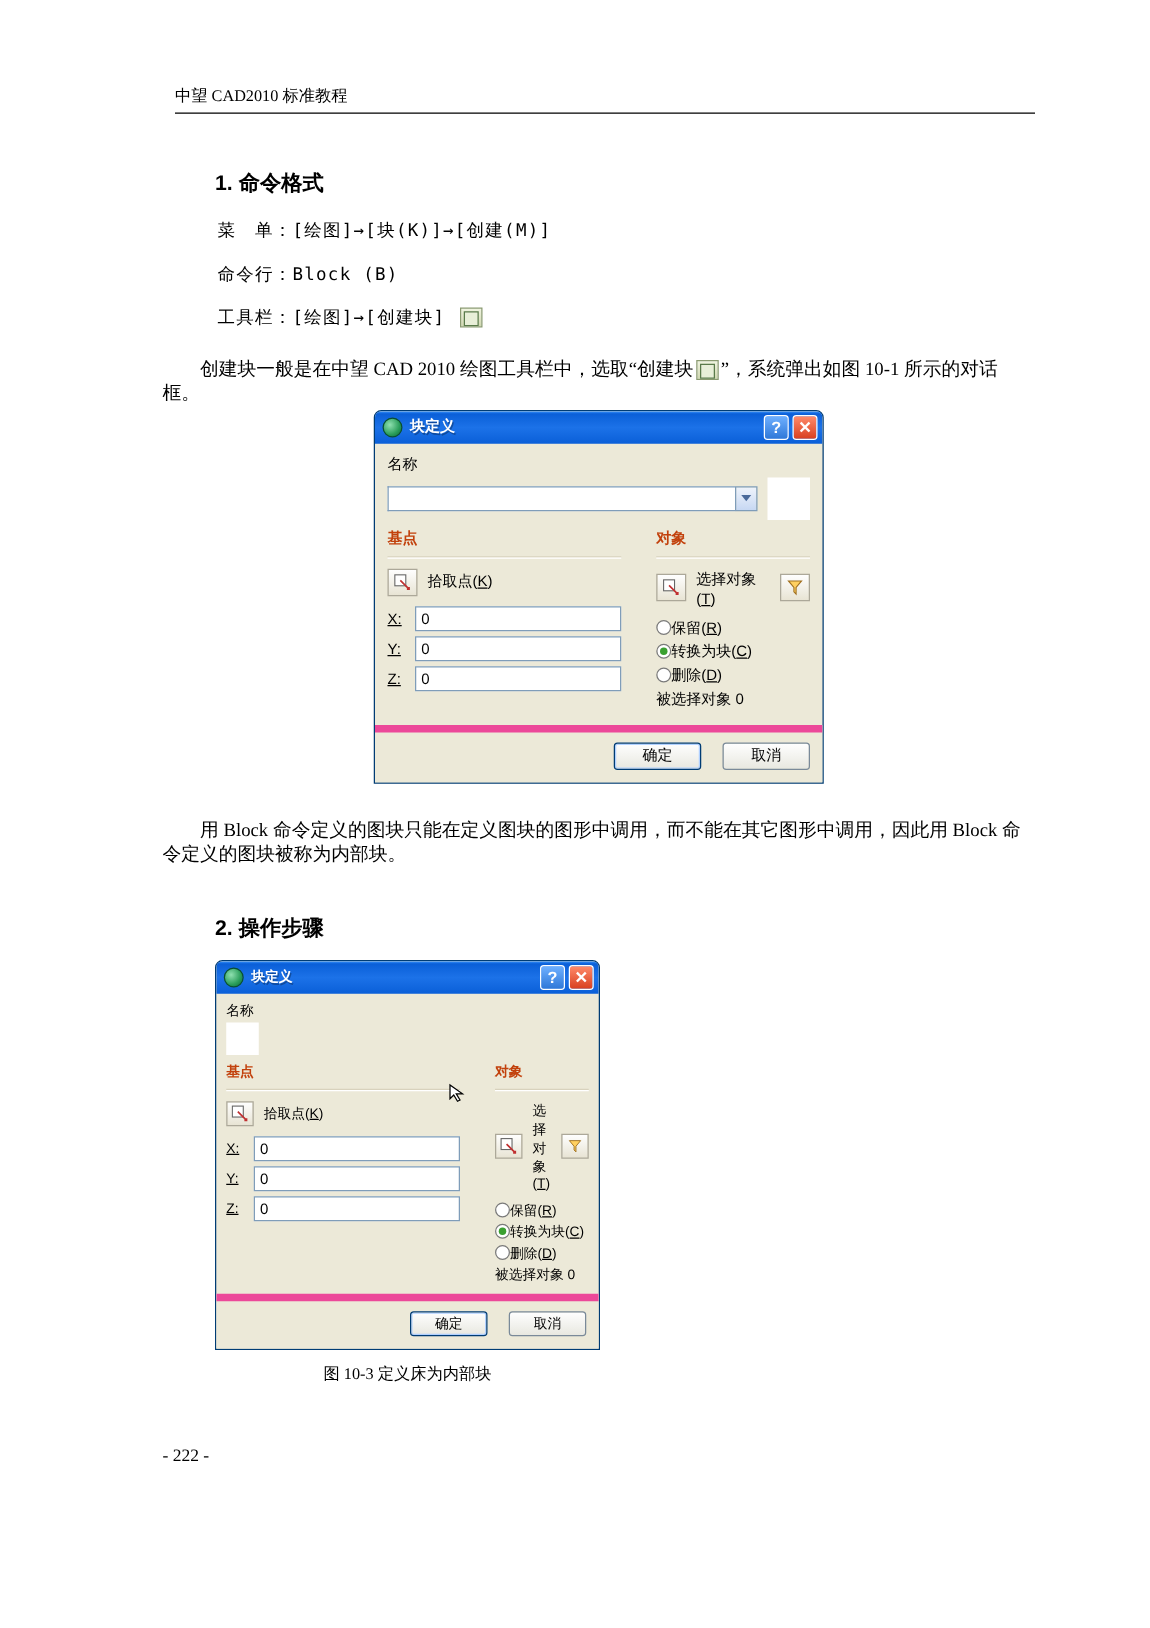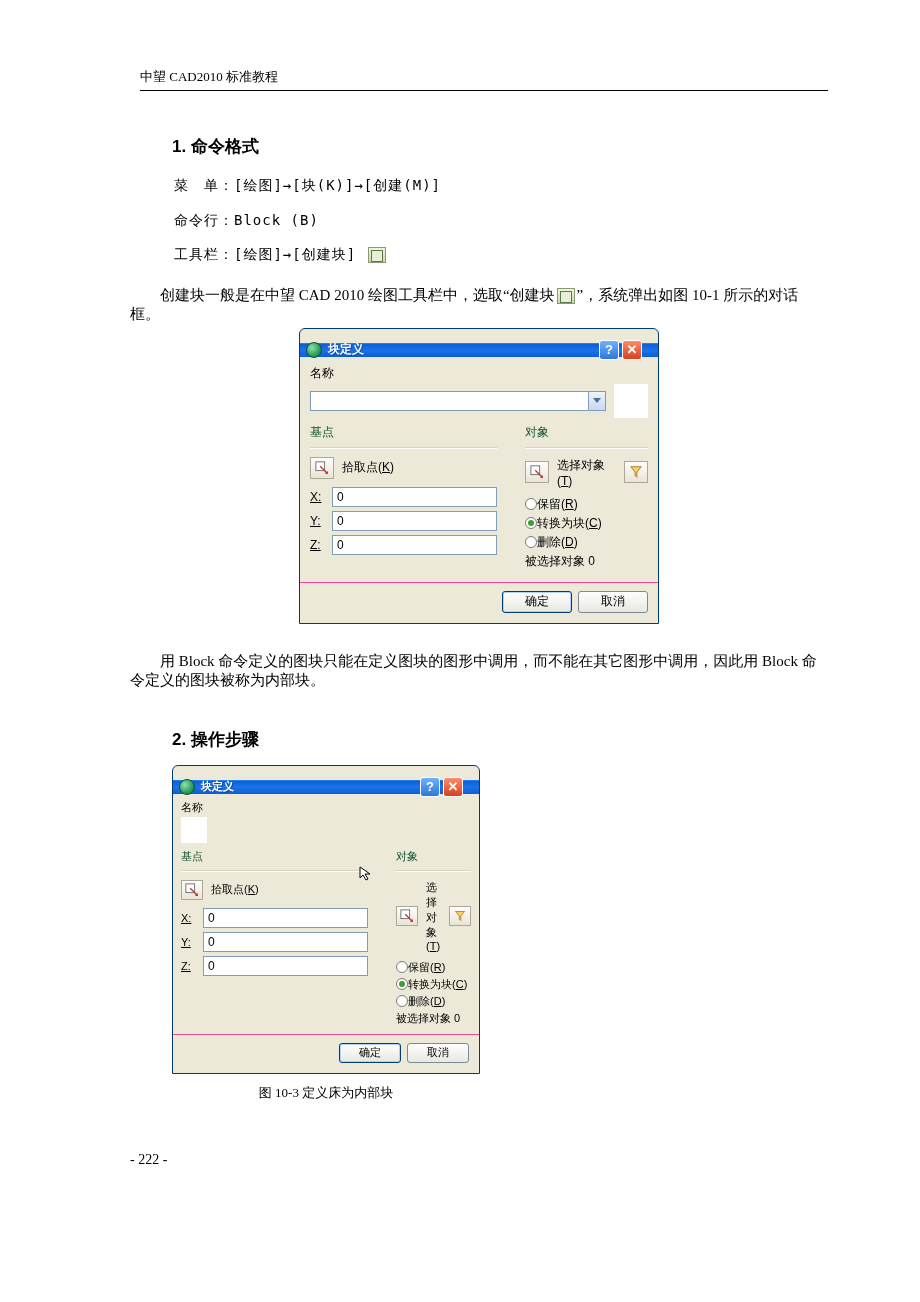--- a/index.html
+++ b/index.html
@@ -14,51 +14,51 @@
     .body-text { font-size: 15px; }
     .figure-caption { text-align: center; font-size: 13px; margin-top: 6px; }
     .page-num { margin-top: 50px; font-size: 14px; }
     .dialog-wrap { display: flex; justify-content: center; margin-top: 4px; }
     .row-fig { display: flex; gap: 30px; align-items: flex-start; margin-top: 10px; margin-left: 42px;}
     .fig-col { display: flex; flex-direction: column; align-items: center; }
 
     
     .dialog { width: 360px; background: #ece9d8; border: 1px solid #003c74; font-family: "Tahoma","SimSun",sans-serif; font-size: 12px; color: #000; border-radius: 6px 6px 0 0; overflow: hidden; }
     .dialog.small { width: 308px; font-size: 11px; }
-    .titlebar { background: linear-gradient(to bottom, #3a95ff 0%, #0a5fd8 8%, #1c72e8 50%, #0a5fd8 100%); height: 14px; display: flex; align-items: center; padding: 0 16px 0 6px; color: #fff; font-weight: bold; margin-top: 14px; }
+    .titlebar { background: linear-gradient(to bottom, #3a95ff 0%, #0a5fd8 8%, #1c72e8 50%, #0a5fd8 100%); height: 26px; display: flex; align-items: center; padding: 0 4px 0 6px; color: #fff; font-weight: bold; }
     .titlebar .app-ico { width: 16px; height: 16px; background: radial-gradient(circle at 35% 35%, #8fe0b0, #2a9d5a 60%, #0a6a38); border-radius: 50%; margin-right: 6px; border: 1px solid #0a5030; flex-shrink: 0; }
     .titlebar .ttxt { flex: 1; text-shadow: 1px 1px 0 rgba(0,0,0,0.3); }
     .titlebar .tbtn { width: 20px; height: 20px; border-radius: 3px; display: flex; align-items: center; justify-content: center; font-family: Arial; font-weight: bold; font-size: 13px; margin-left: 3px; border: 1px solid #fff; }
     .tbtn.help { background: linear-gradient(#6fb0ff,#2f78d8); color:#fff; }
     .tbtn.close { background: linear-gradient(#ff8a6a,#d84020); color:#fff; }
     .dbody { padding: 8px 10px 10px; }
     .dlabel { margin-bottom: 2px; }
     .drow { display:flex; gap:8px; align-items:center; margin-bottom:6px; }
     .dinput { height: 20px; border: 1px solid #7f9db9; background: #fff; padding: 0 4px; font-size: 12px; }
     .dcombo { flex:1; display:flex; }
     .dcombo .dinput { flex:1; border-right:none; }
     .dcombo .dropbtn { width: 18px; height: 20px; border: 1px solid #7f9db9; background: linear-gradient(#eef3fb,#c7d8f3); display:flex; align-items:center; justify-content:center; }
     .dropbtn .arr { width:0; height:0; border-left:4px solid transparent; border-right:4px solid transparent; border-top:5px solid #4a6a9a; }
     .preview { width: 34px; height: 34px; background: #fff; border: none; }
     .cols { display:flex; gap: 0; margin-top: 6px; }
     .col { flex:1; }
     .col + .col { margin-left: 28px; }
-    .group-title { color: #14532d; font-size: 12px; padding-bottom: 4px; border-top: none; position: relative; }
+    .group-title { color: #c2410c; font-size: 12px; padding-bottom: 4px; border-top: none; position: relative; font-weight: bold; }
     .group-title::after { content:""; position:absolute; left:0; right:0; top: 16px; height:1px; background:#aca899; display:none; }
     .divider { height: 0; border-top: 1px solid #d8d2bd; border-bottom: 1px solid #fff; margin: 2px 0 8px; }
     .iconbtn { width: 24px; height: 22px; border: 1px solid #aca899; background: linear-gradient(#fefefe,#e8e4d4); display:flex; align-items:center; justify-content:center; }
     .iconbtn svg { width: 14px; height: 14px; }
     .accel { text-decoration: underline; }
     .coordrow { display:flex; align-items:center; gap:6px; margin-bottom:4px; }
     .coordrow label { width: 16px; text-decoration: underline; }
     .coordrow .dinput { flex:1; }
     .radio-row { display:flex; align-items:center; gap:0; margin-bottom:2px; font-size:12px; }
     .radio { width:12px; height:12px; border:1px solid #7a7a7a; border-radius:50%; background:#fff; display:inline-flex; align-items:center; justify-content:center; }
     .radio.sel::after { content:""; width:6px; height:6px; border-radius:50%; background:#3aa030; }
-    .bottombar { background: #ece9d8; padding: 8px 10px 10px; display:flex; justify-content:flex-end; gap: 6px; border-top: 1px solid #ec4899; }
+    .bottombar { background: #ece9d8; padding: 8px 10px 10px; display:flex; justify-content:flex-end; gap: 17px; border-top: 6px solid #ec4899; }
     .btn { min-width: 70px; height: 22px; border: 1px solid #7a8a99; background: linear-gradient(#fefefe,#e8e8e0); font-size: 12px; display:flex; align-items:center; justify-content:center; border-radius: 3px; }
     .btn.primary { border: 1px solid #003c74; box-shadow: inset 0 0 0 1px #b0d0ff; }
     .pickline { display:flex; align-items:center; gap: 8px; margin-bottom: 8px; }
     .pickline .lbltxt { flex:1; }
     .sel-highlight { background:#316ac5; color:#fff; padding: 0 1px; }
     .funnel { width: 24px; height: 22px; border: 1px solid #aca899; background: linear-gradient(#fefefe,#e8e4d4); display:flex; align-items:center; justify-content:center; }
     .small .dbody { padding: 6px 8px; }
     .small .preview { width: 26px; height:26px; }
     .small .btn { min-width: 62px; height: 20px; font-size: 11px; }
     .small .group-title, .small .radio-row, .small { font-size: 11px; }

